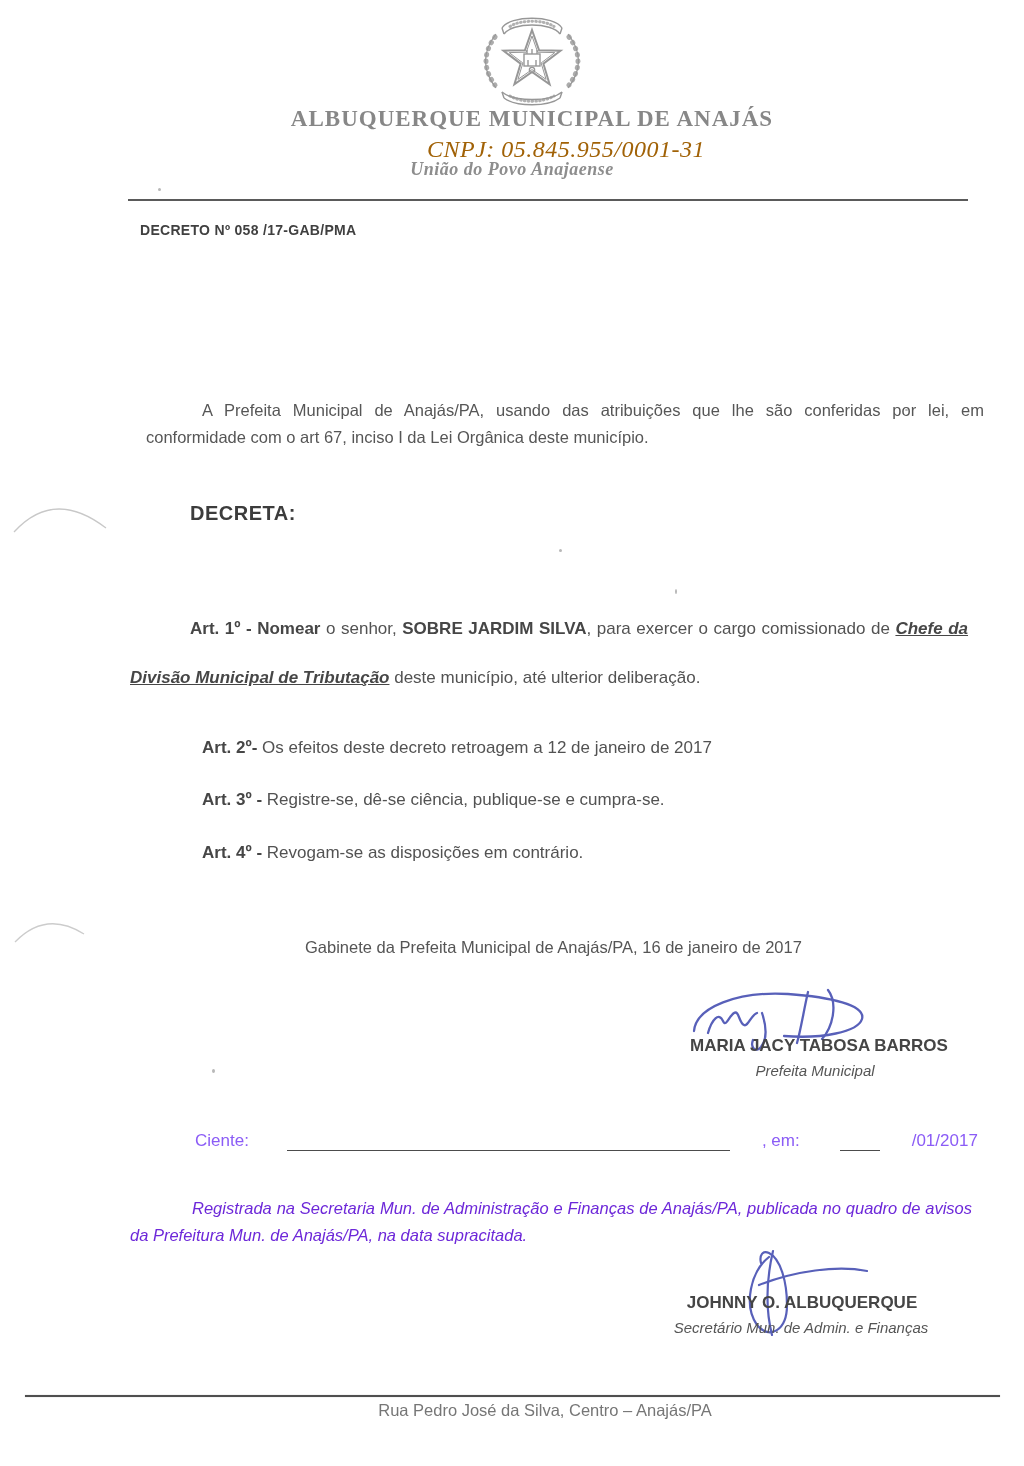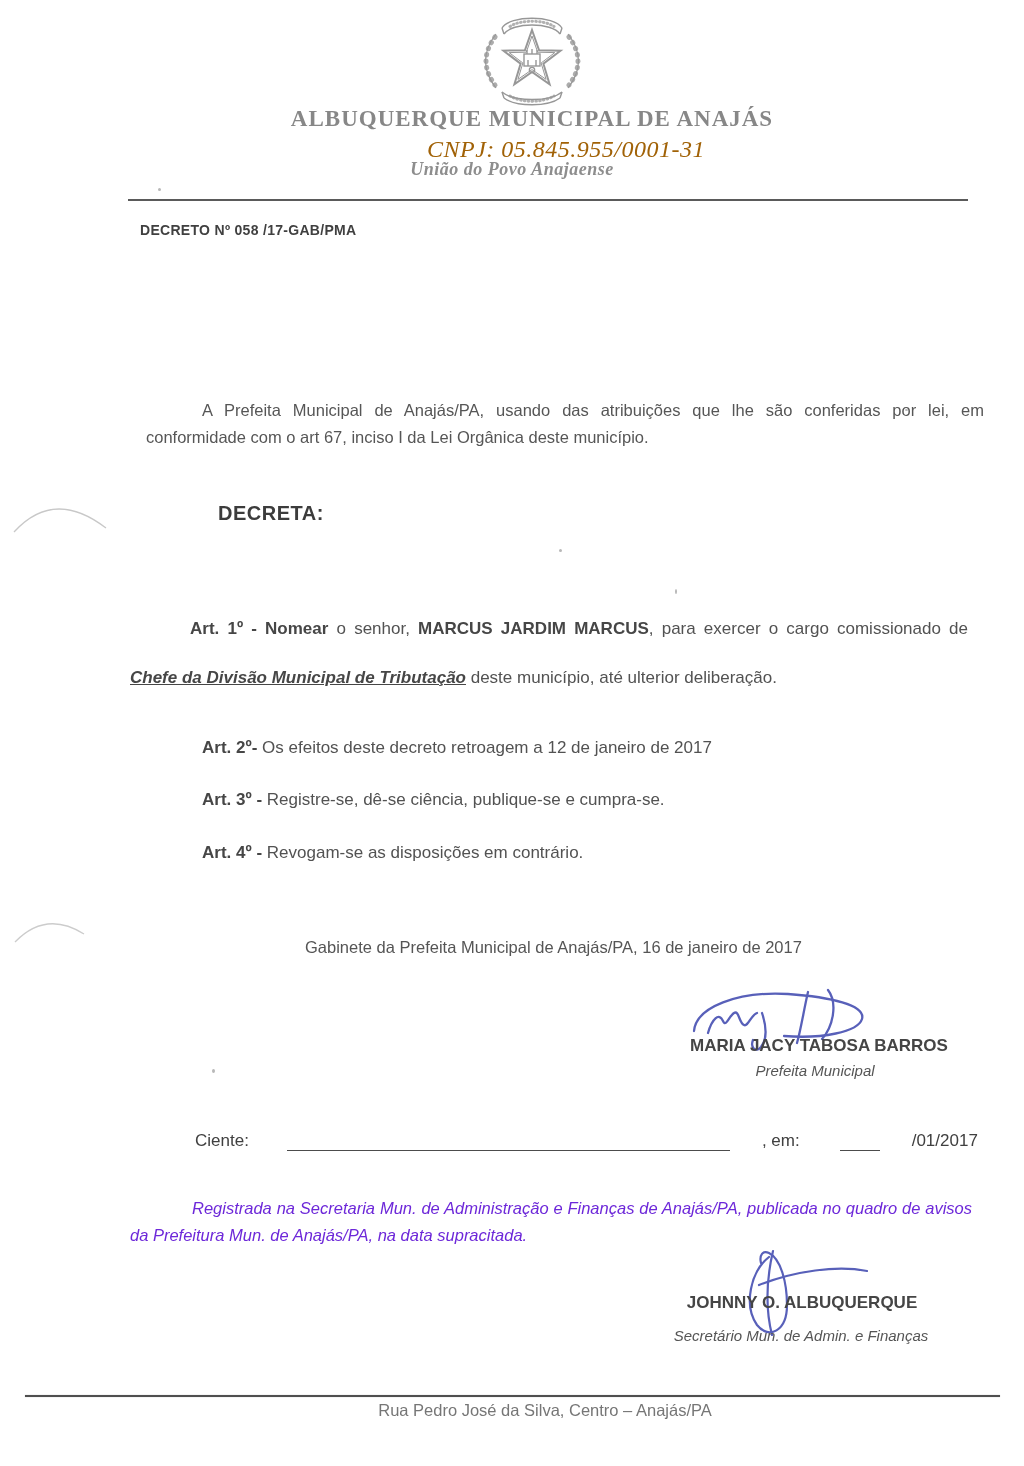--- a/index.html
+++ b/index.html
@@ -29,41 +29,41 @@
   
   .subject{
     top:282px;left:500px;width:452px;font-weight:bold;font-style:italic;
     font-size:16.5px;line-height:23px;text-align:justify;color:#474747;letter-spacing:.2px;
   }
   
   .preamble{
     top:381px;left:130px;width:838px;font-size:16.5px;line-height:27px;
     text-align:justify;text-indent:56px;color:#565656;
   }
-  .decreta{top:502px;left:190px;font-size:20px;font-weight:bold;color:#3c3c3c;letter-spacing:.5px;margin-left:28px;}
+  .decreta{top:502px;left:190px;font-size:20px;font-weight:bold;color:#3c3c3c;letter-spacing:.5px;}
   
   .art1{
     top:604px;left:130px;width:838px;font-size:17px;line-height:49px;
     text-align:justify;text-indent:60px;color:#525252;
   }
   .b{font-weight:bold;color:#464646;}
   .pos{font-weight:bold;font-style:italic;text-decoration:underline;color:#464646;}
   .art-line{left:202px;font-size:17px;color:#525252;white-space:nowrap;}
   .art2{top:738px;}
   .art3{top:790px;}
   .art4{top:843px;}
   
   .place-date{top:938px;left:305px;font-size:16.5px;color:#555;white-space:nowrap;}
   .sig-name{font-size:17px;font-weight:bold;color:#454545;white-space:nowrap;}
   .sig-title{font-size:15px;font-style:italic;color:#555;white-space:nowrap;}
   .sig1-name{top:1036px;left:819px;}
   .sig1-title{top:1062px;left:815px;}
   .sig2-name{top:1293px;left:802px;}
-  .sig2-title{top:1319px;left:801px;margin-top:8px;}
-  .ciente-row{top:1131px;left:195px;font-size:17px;color:#404040;white-space:nowrap;display:flex;align-items:flex-start;gap:32px;}
+  .sig2-title{top:1319px;left:801px;}
+  .ciente-row{top:1131px;left:195px;font-size:17px;color:#8b5cf6;white-space:nowrap;display:flex;align-items:flex-start;gap:32px;}
   .uline{display:inline-block;border-bottom:1.5px solid #4c4c4c;height:19px;}
   .uline-long{width:443px;margin-left:6px;}
   .uline-short{width:40px;margin-left:8px;}
   .registration{
     top:1195px;left:130px;width:842px;font-size:16.5px;line-height:27px;
     font-style:italic;text-align:justify;text-indent:62px;color:#6d28d9;
   }
   
   .footer-rule{top:1395px;left:25px;width:975px;height:2px;background:#4f4f4f;
     box-shadow:0 0 1px #9a9a9a;}
@@ -109,21 +109,21 @@
   <div class="abs center-x org-motto">União do Povo Anajaense</div>
 
   <div class="abs top-rule"></div>
   <div class="abs decree-number">DECRETO Nº 058 /17-GAB/PMA</div>
 
 
   <p class="abs preamble" style="margin:16px;">A Prefeita Municipal de Anajás/PA, usando das atribuições que lhe são conferidas por lei, em conformidade com o art 67, inciso I da Lei Orgânica deste município.</p>
 
   <div class="abs decreta">DECRETA:</div>
 
-  <p class="abs art1" style="margin:0;"><span class="b">Art. 1º - Nomear</span><span> o senhor, </span><span class="b">MARCUS JARDIM MARCUS</span><span>, para exercer o cargo comissionado de </span><span class="pos">Chefe da Divisão Municipal de Tributação</span><span> deste município, até ulterior deliberação.</span></p>
+  <p class="abs art1" style="margin:0;"><span class="b">Art. 1º - Nomear</span><span> o senhor, </span><span class="b">SOBRE JARDIM SILVA</span><span>, para exercer o cargo comissionado de </span><span class="pos">Chefe da Divisão Municipal de Tributação</span><span> deste município, até ulterior deliberação.</span></p>
 
   <div class="abs art-line art2"><span class="b">Art. 2º-</span><span> Os efeitos deste decreto retroagem a 12 de janeiro de 2017</span></div>
   <div class="abs art-line art3"><span class="b">Art. 3º -</span><span> Registre-se, dê-se ciência, publique-se e cumpra-se.</span></div>
   <div class="abs art-line art4"><span class="b">Art. 4º -</span><span> Revogam-se as disposições em contrário.</span></div>
 
   <div class="abs place-date">Gabinete da Prefeita Municipal de Anajás/PA, 16 de janeiro de 2017</div>
 
   <svg class="abs" style="top:985px;left:680px;" width="200" height="72" viewBox="0 0 200 72" aria-hidden="true">
     <g fill="none" stroke="#4a53b4" stroke-width="2.3" stroke-linecap="round" opacity=".92">
       <path d="M14,46 C16,22 58,6 108,9 C150,12 186,20 182,34 C178,47 142,54 104,51"></path>

